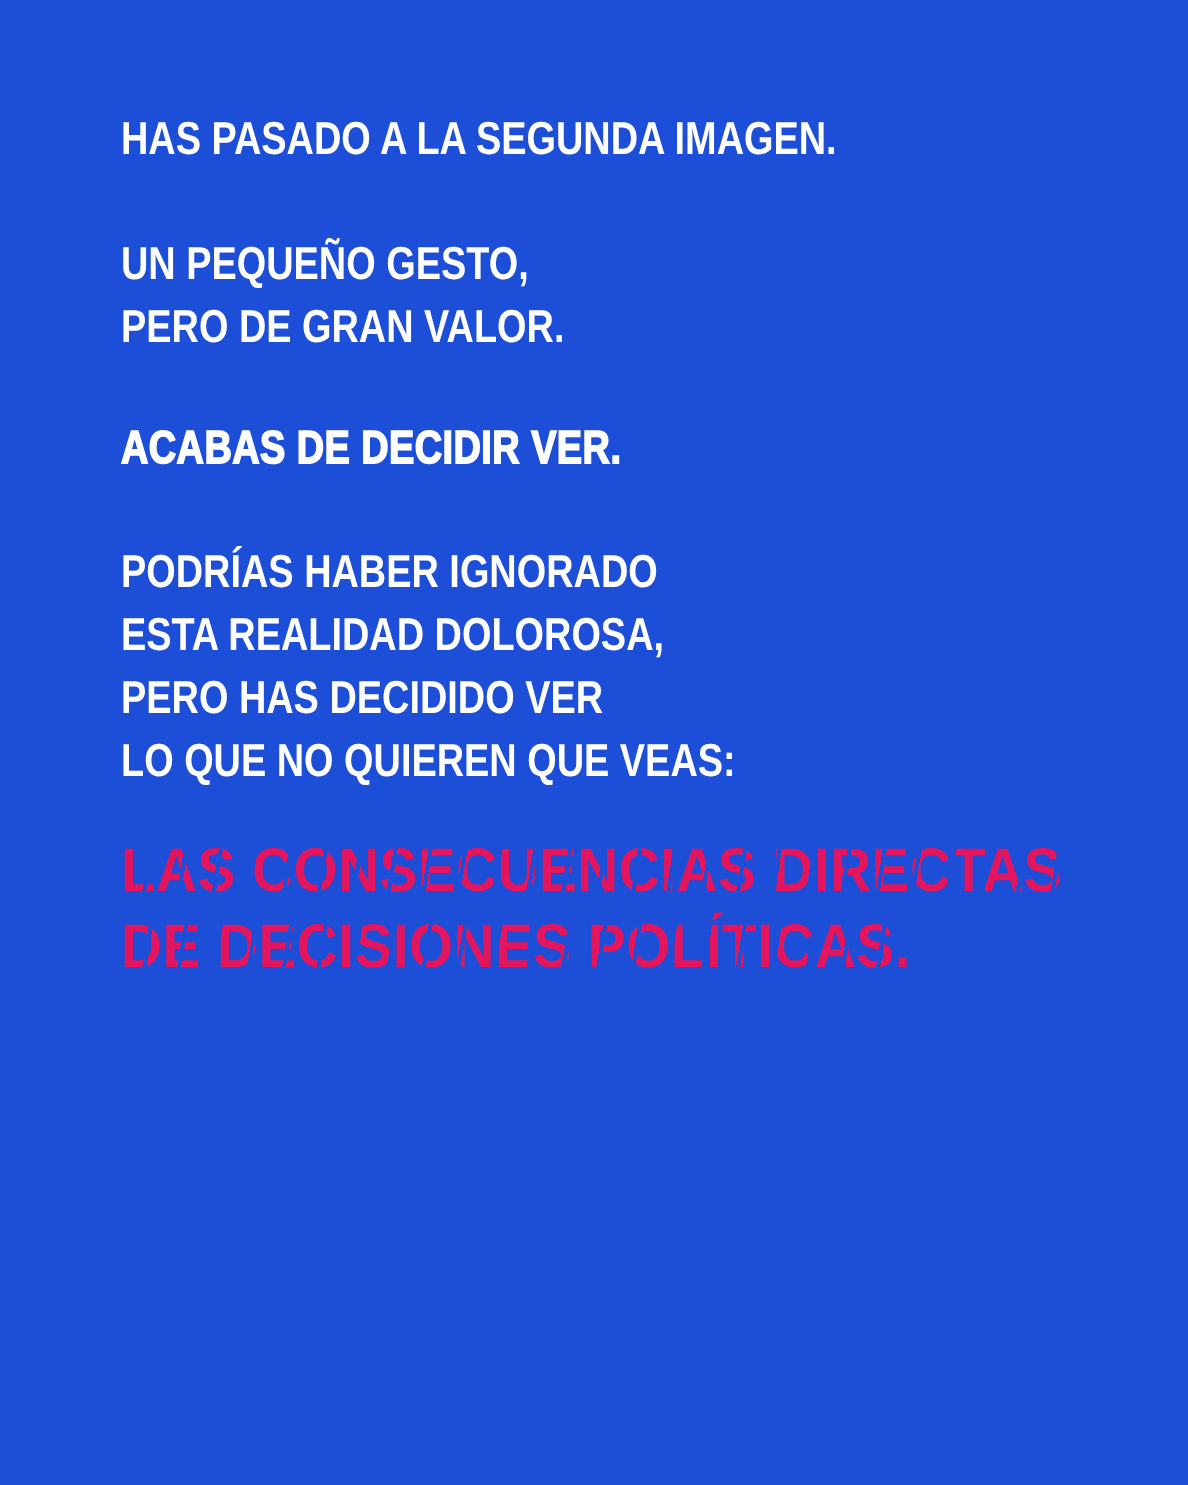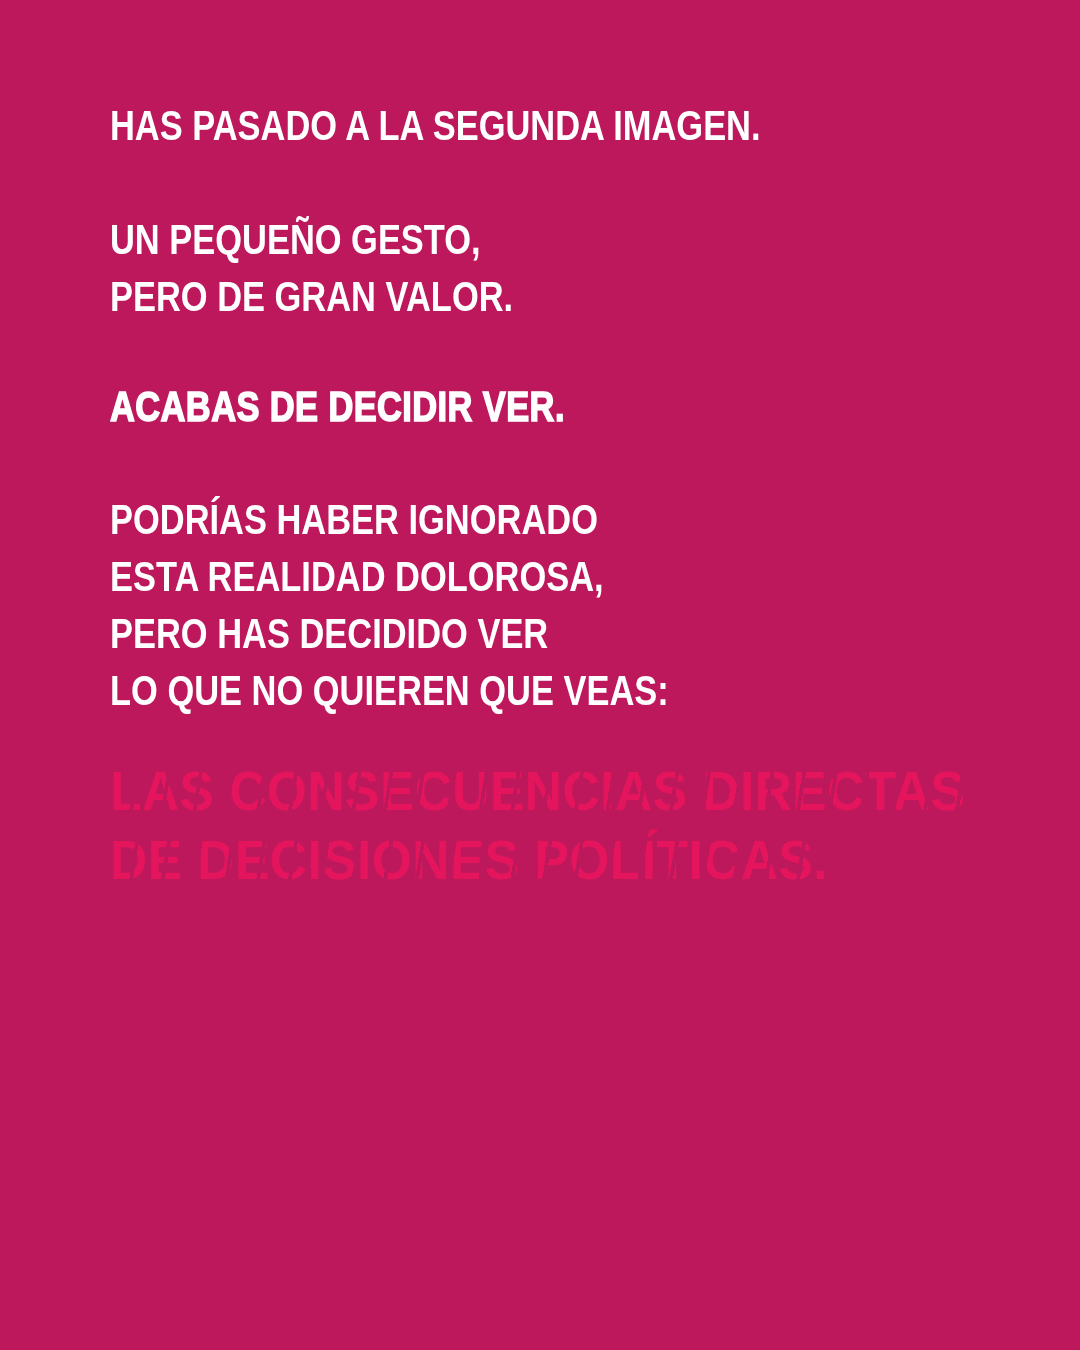--- a/index.html
+++ b/index.html
@@ -6,21 +6,21 @@
   html, body {
     margin: 0;
     padding: 0;
     background: #000000;
   }
 
   .poster {
     position: relative;
     width: 1080px;
     height: 1350px;
-    background: #be185d;
+    background: #1d4ed8;
     overflow: hidden;
     font-family: "Liberation Sans", sans-serif;
   }
 
   .tblock {
     position: absolute;
     left: 110px;
     margin: 0;
   }
 

